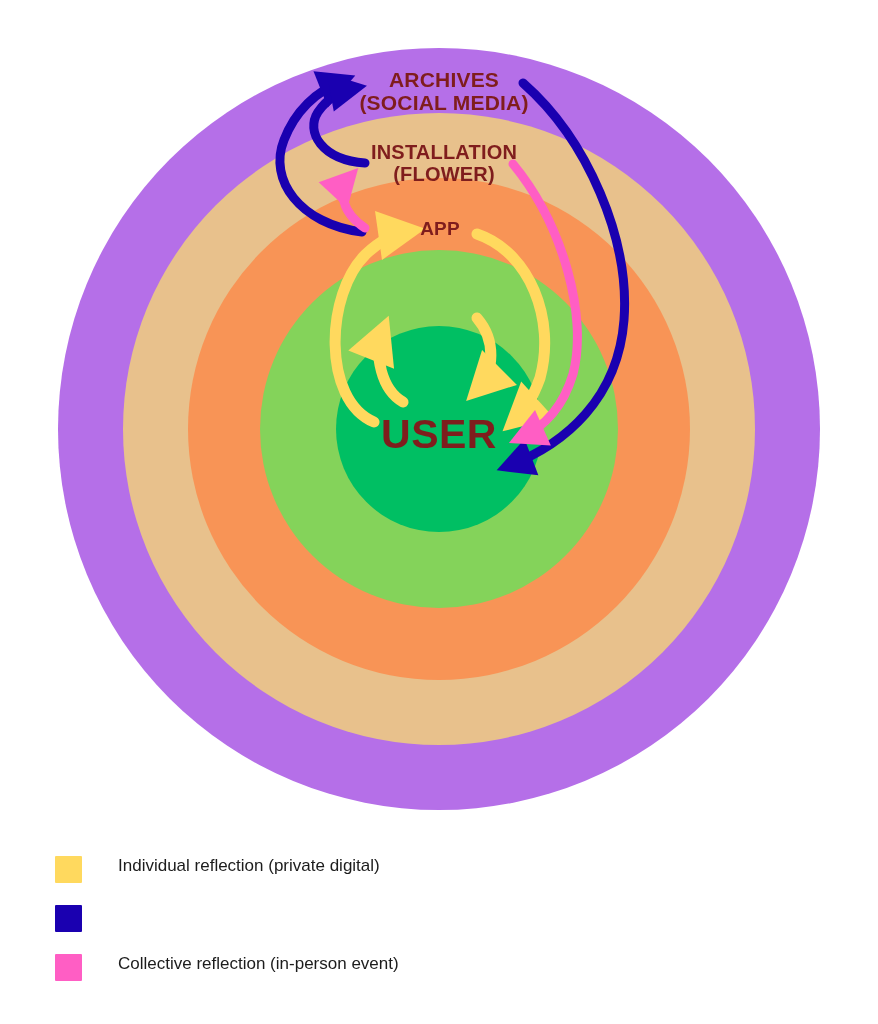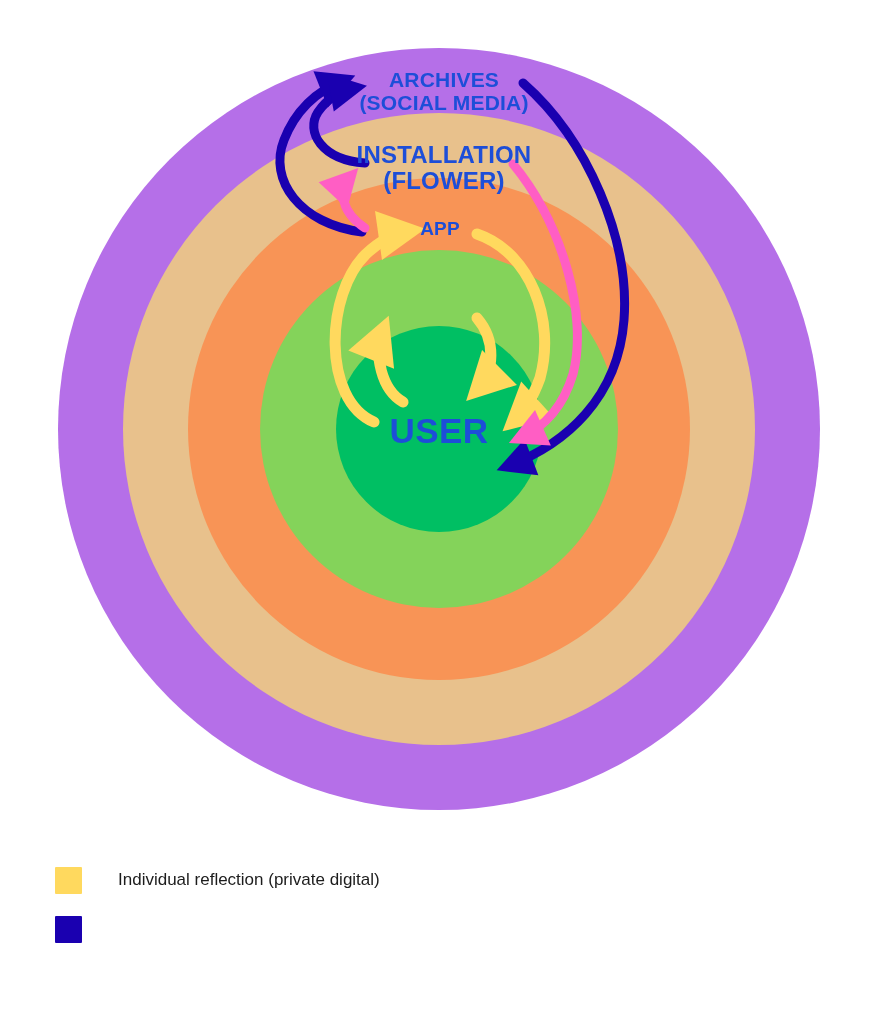--- a/index.html
+++ b/index.html
@@ -8,43 +8,42 @@
     background:#ffffff;
     font-family:"Liberation Sans","DejaVu Sans",sans-serif;
     overflow:hidden;
     position:relative;
   }
   #diagram{
     position:absolute;left:0;top:0;width:878px;height:1024px;
   }
   .ring-label{
     position:absolute;
-    color:#1d4ed8;
+    color:#7f1d1d;
     font-weight:bold;
     text-align:center;
     line-height:1.08;
     letter-spacing:0.2px;
     white-space:pre-line;
     user-select:none;
   }
   #label-archives{ left:289px; top:69px; width:310px; font-size:21px; }
-  #label-installation{ left:289px; top:142px; width:310px; font-size:24px; }
+  #label-installation{ left:289px; top:142px; width:310px; font-size:20px; }
   #label-app{ left:340px; top:219px; width:200px; font-size:19px; }
   #label-packet{ left:339px; top:284px; width:200px; font-size:19px; }
-  #label-user{ left:339px; top:412px; width:200px; font-size:35px; letter-spacing:0.5px;}
+  #label-user{ left:339px; top:412px; width:200px; font-size:41px; letter-spacing:0.5px;}
 
   #legend{
     position:absolute;
     left:55px;
     top:856px;
     width:520px;
   }
   .legend-row{
     display:flex;
-    align-items:center;
     height:49px;
   }
   .legend-swatch{
     width:27px;height:27px;
     flex:0 0 27px;
     border-radius:1px;
   }
   .legend-text{
     margin-left:36px;
     font-size:17px;
@@ -132,13 +131,17 @@
 
   <div class="legend-row">
     <span class="legend-swatch" style="background:#ffd95e"></span>
     <span class="legend-text">Individual reflection (private digital)</span>
   </div>
 
   <div class="legend-row">
     <span class="legend-swatch" style="background:#1a00b0"></span>
   </div>
 
+  <div class="legend-row">
+    <span class="legend-swatch" style="background:#ff5ec4"></span>
+    <span class="legend-text">Collective reflection (in-person event)</span>
+  </div>
 </div>
 
 </body></html>

